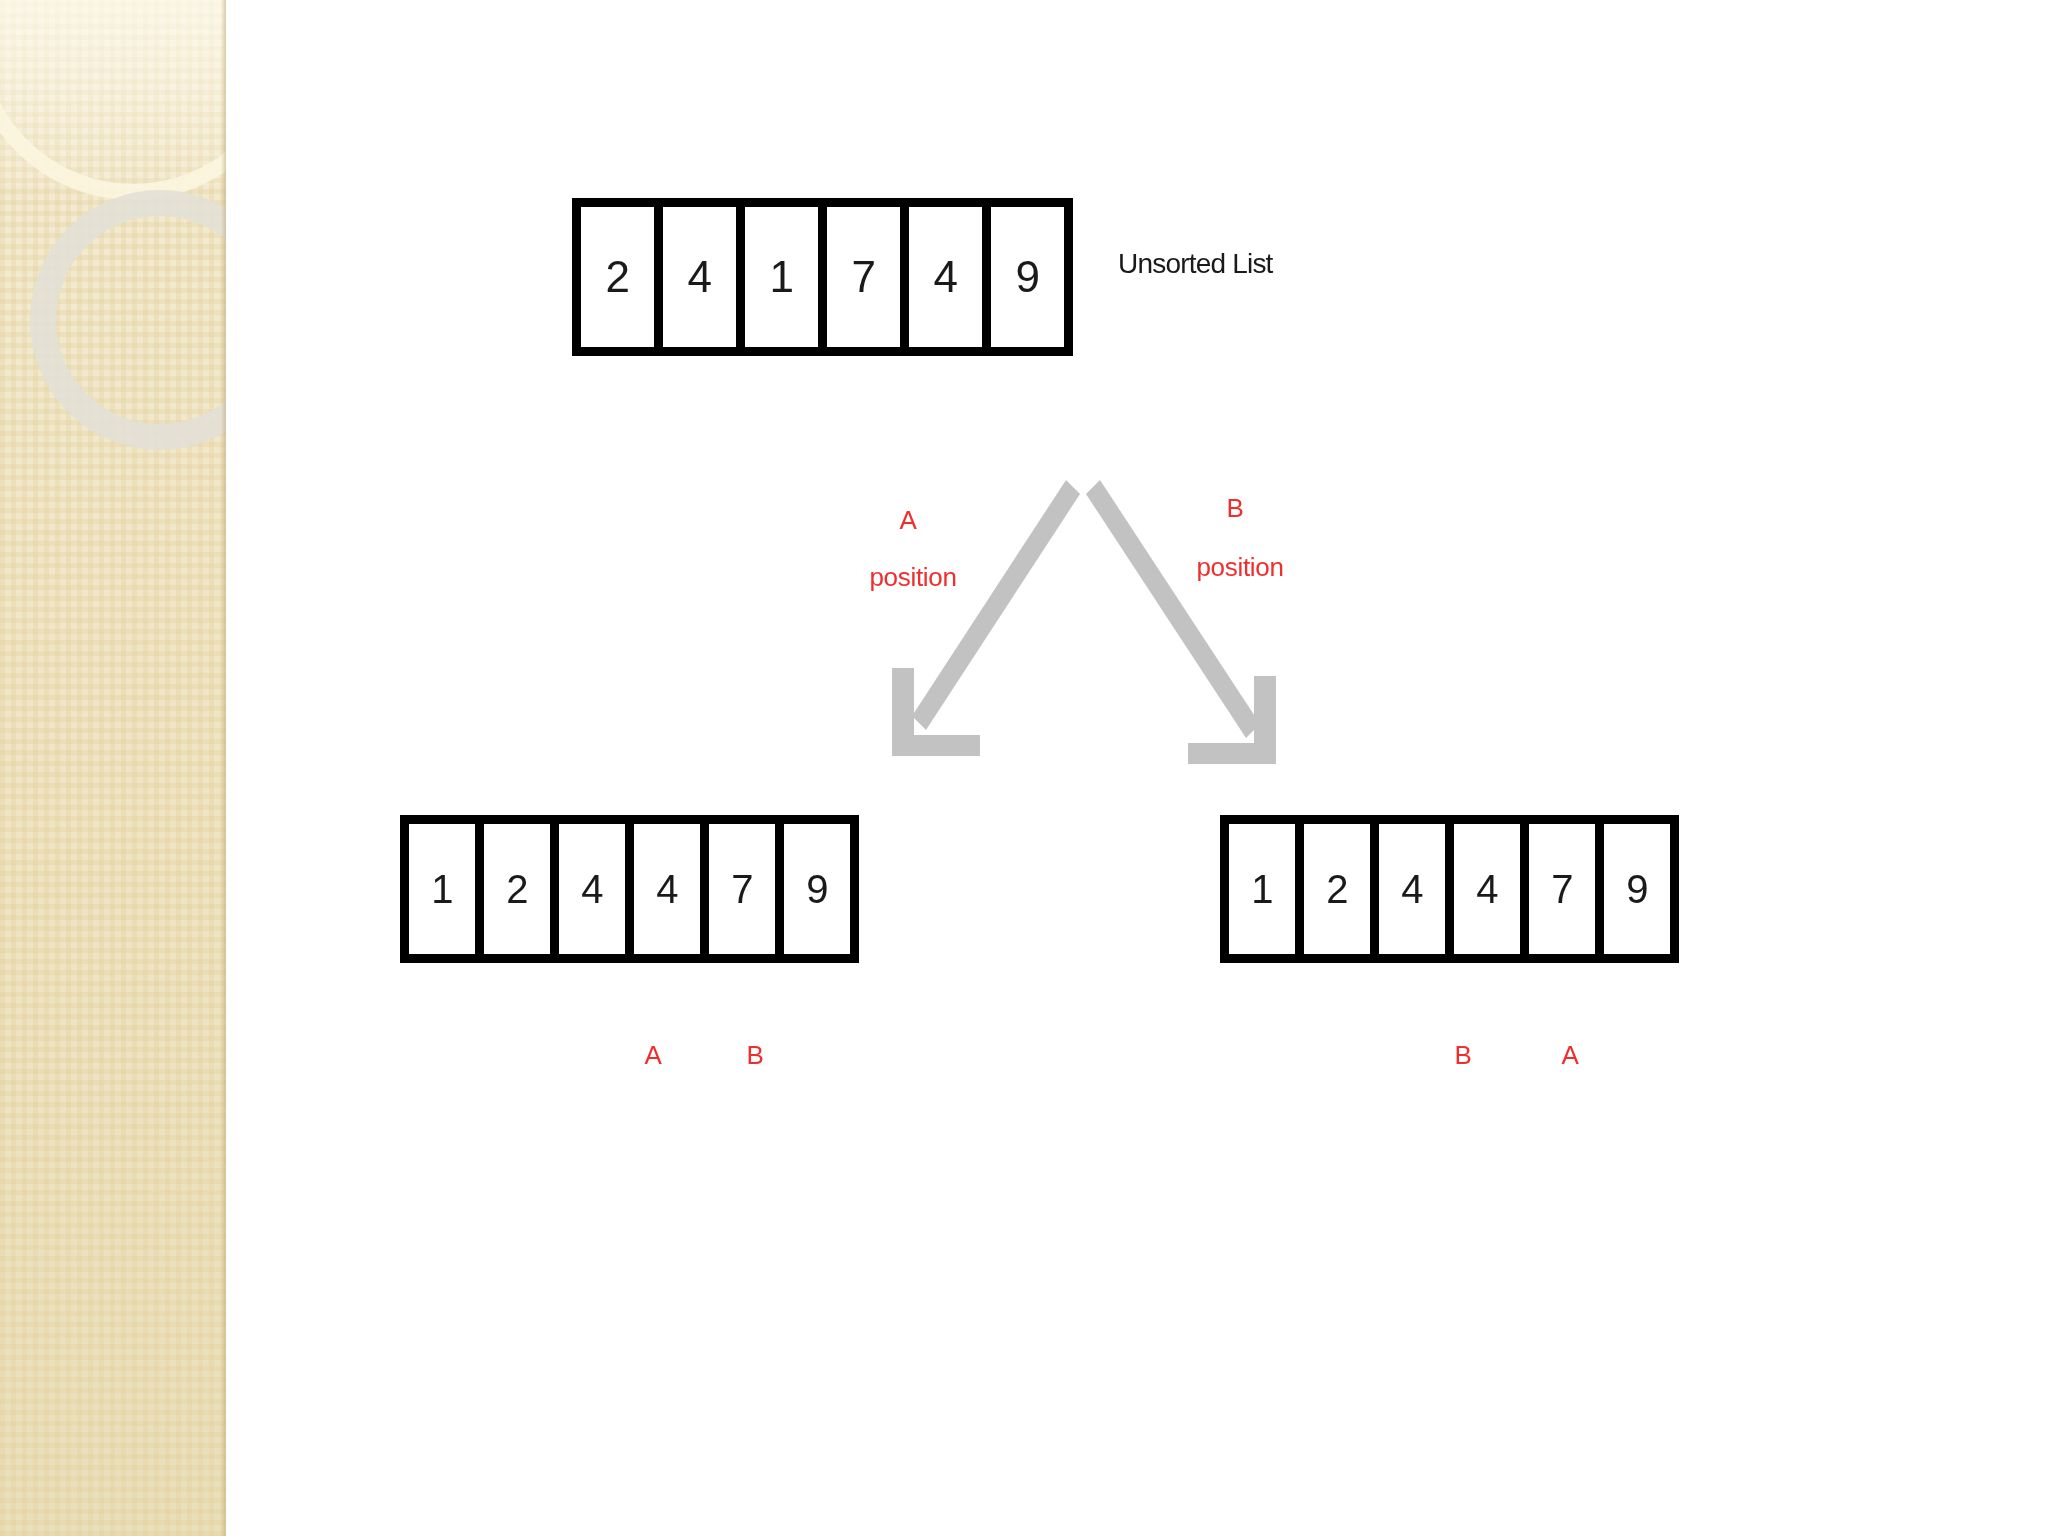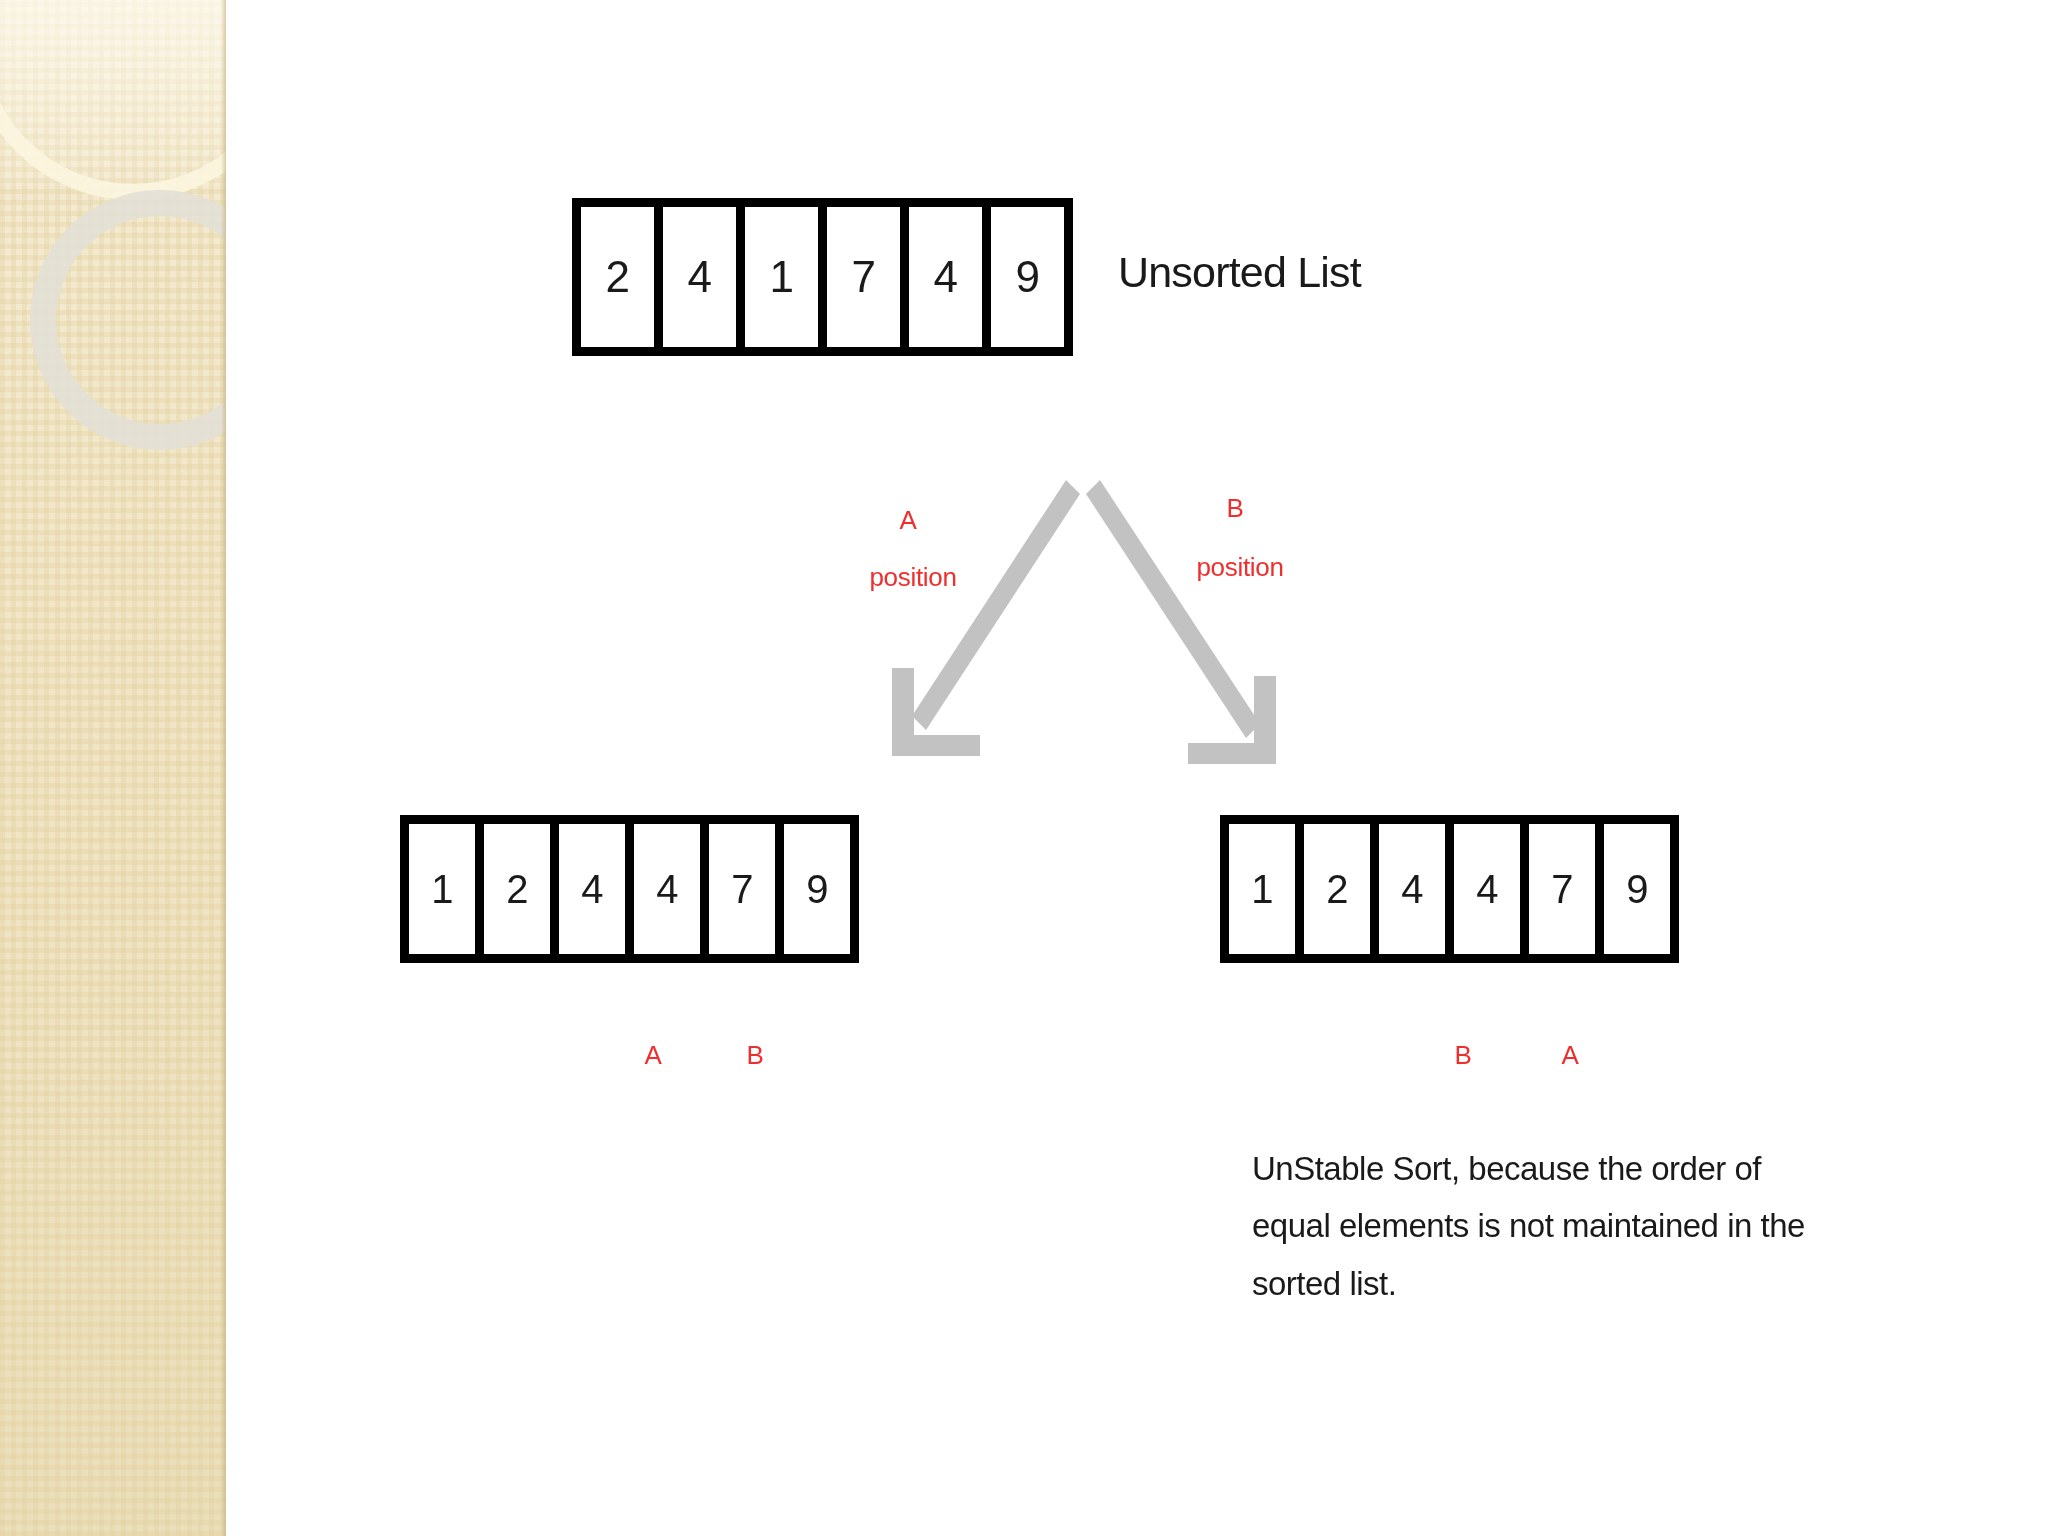--- a/index.html
+++ b/index.html
@@ -88,21 +88,21 @@
   #array-left  { left: 400px; top: 815px; }
   #array-left .cell  { width: 66px; height: 130px; font-size: 40px; }
 
   #array-right { left: 1220px; top: 815px; }
   #array-right .cell { width: 66px; height: 130px; font-size: 40px; }
 
   
   .list-label {
     position: absolute;
     left: 1118px; top: 248px;
-    font-size: 43px;
+    font-size: 28px;
     color: #1a1a1a;
     letter-spacing: -0.8px;
     white-space: nowrap;
   }
   .red-label {
     position: absolute;
     color: #ef2e2e;
     font-size: 26px;
     letter-spacing: -0.3px;
     white-space: nowrap;
@@ -192,15 +192,14 @@
     <div class="cell">2</div>
     <div class="cell">4</div>
     <div class="cell">4</div>
     <div class="cell">7</div>
     <div class="cell">9</div>
   </div>
 
   <div class="red-label" id="lbl-right-b">B</div>
   <div class="red-label" id="lbl-right-a">A</div>
 
-  <div class="caption" id="caption-right">UnStable Sort, because the order of equal elements is not maintained in the sorted list.</div>
 
 </div>
 
 </body></html>

